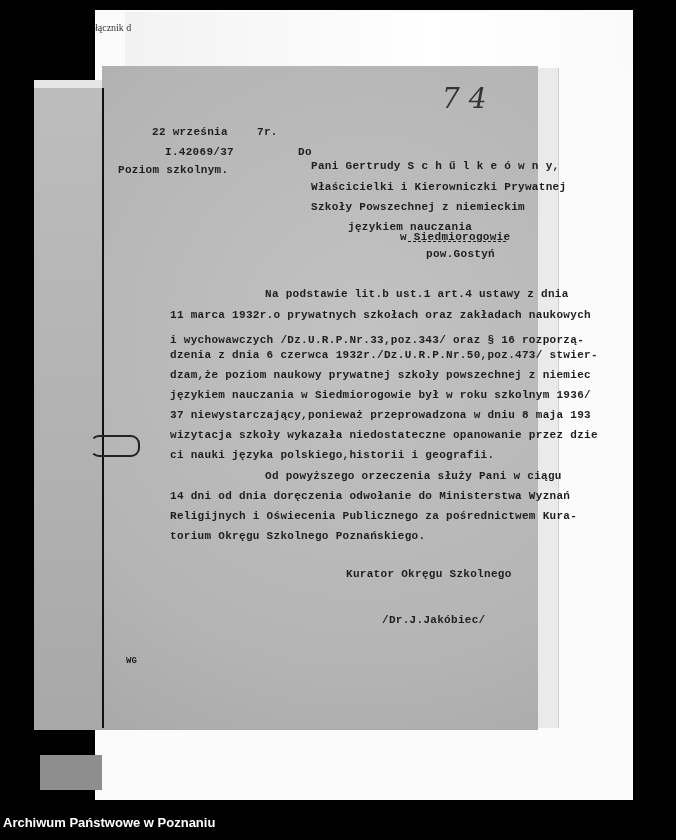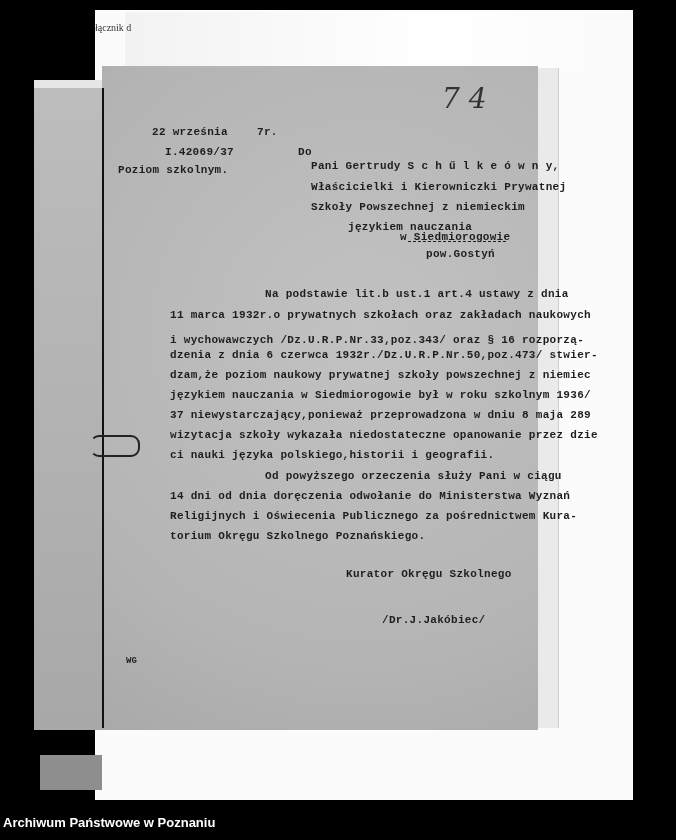--- a/index.html
+++ b/index.html
@@ -95,21 +95,21 @@
 <div class="line" style="left:400px; top:231px;">w Siedmiorogowie</div>
 <div class="dash-rule"></div>
 <div class="line" style="left:426px; top:248px;">pow.Gostyń</div>
 
 <div class="line" style="left:265px; top:288px;">Na podstawie lit.b ust.1 art.4 ustawy z dnia</div>
 <div class="line" style="left:170px; top:309px;">11 marca 1932r.o prywatnych szkołach oraz zakładach naukowych</div>
 <div class="line" style="left:170px; top:334px;">i wychowawczych /Dz.U.R.P.Nr.33,poz.343/ oraz § 16 rozporzą-</div>
 <div class="line" style="left:170px; top:349px;">dzenia z dnia 6 czerwca 1932r./Dz.U.R.P.Nr.50,poz.473/ stwier-</div>
 <div class="line" style="left:170px; top:369px;">dzam,że poziom naukowy prywatnej szkoły powszechnej z niemiec</div>
 <div class="line" style="left:170px; top:389px;">językiem nauczania w Siedmiorogowie był w roku szkolnym 1936/</div>
-<div class="line" style="left:170px; top:409px;">37 niewystarczający,ponieważ przeprowadzona w dniu 8 maja 289</div>
+<div class="line" style="left:170px; top:409px;">37 niewystarczający,ponieważ przeprowadzona w dniu 8 maja 193</div>
 <div class="line" style="left:170px; top:429px;">wizytacja szkoły wykazała niedostateczne opanowanie przez dzie</div>
 <div class="line" style="left:170px; top:449px;">ci nauki języka polskiego,historii i geografii.</div>
 
 <div class="line" style="left:265px; top:470px;">Od powyższego orzeczenia służy Pani w ciągu</div>
 <div class="line" style="left:170px; top:490px;">14 dni od dnia doręczenia odwołanie do Ministerstwa Wyznań</div>
 <div class="line" style="left:170px; top:510px;">Religijnych i Oświecenia Publicznego za pośrednictwem Kura-</div>
 <div class="line" style="left:170px; top:530px;text-align:center;">torium Okręgu Szkolnego Poznańskiego.</div>
 
 <div class="line" style="left:346px; top:568px;">Kurator Okręgu Szkolnego</div>
 <div class="line" style="left:382px; top:614px;">/Dr.J.Jakóbiec/</div>

